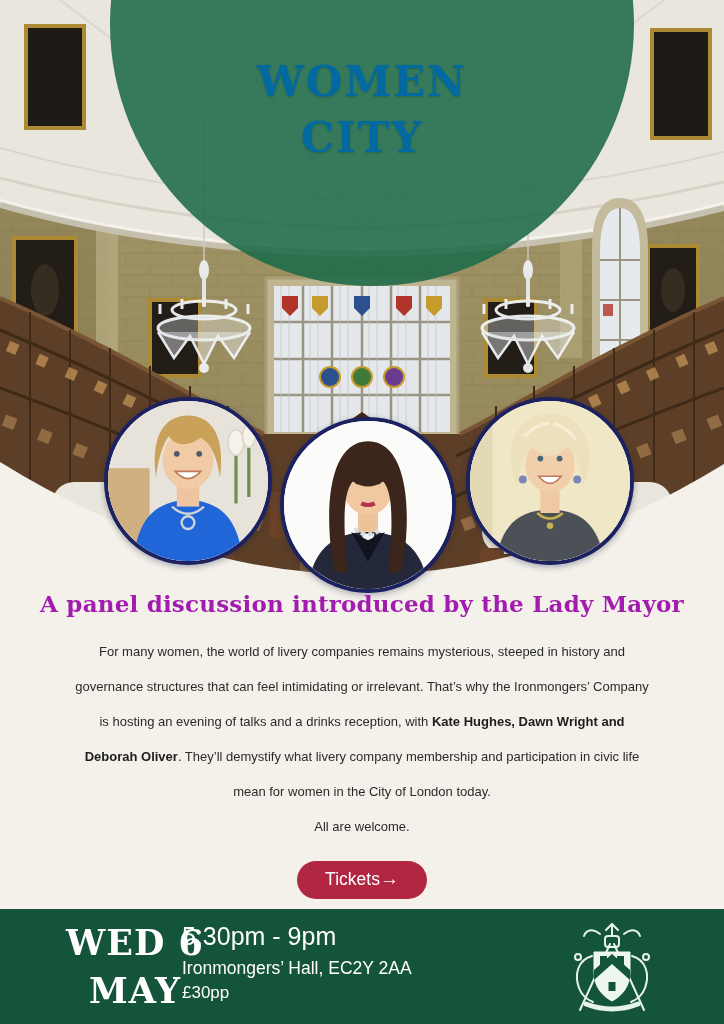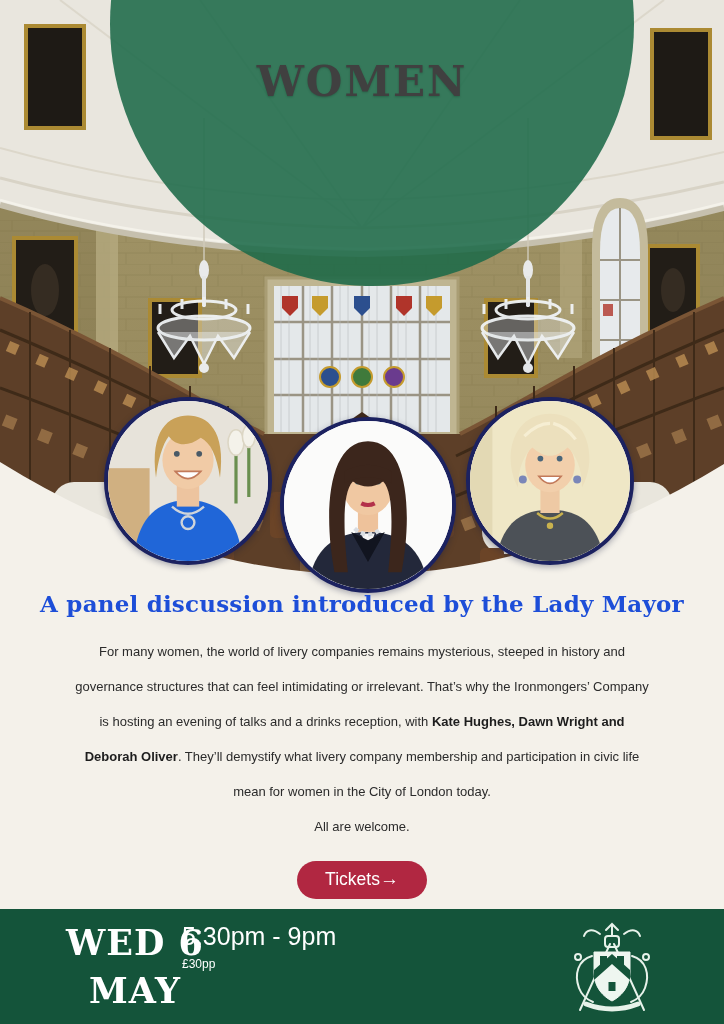--- a/index.html
+++ b/index.html
@@ -7,40 +7,40 @@
   body { font-family:"Liberation Sans", sans-serif; }
   .poster {
     position:relative; width:724px; height:1024px; margin:0 auto;
     background:#f4f1ea; overflow:hidden;
   }
   
   .photo-scene { position:absolute; top:0; left:0; width:724px; height:600px; }
   .photo-scene svg { display:block; }
   .hero-title {
     position:absolute; top:54px; left:0; width:724px; text-align:center;
-    color:#404040; font-family:"DejaVu Serif","Liberation Serif",serif;
+    color:#0369a1; font-family:"DejaVu Serif","Liberation Serif",serif;
     font-weight:bold; font-size:42px; line-height:56px; letter-spacing:2px;
     text-shadow:0 1px 2px rgba(0,40,25,.25);
   }
   .wave { position:absolute; top:440px; left:0; width:724px; height:162px; }
   
   .portrait {
     position:absolute; border-radius:50%; overflow:hidden;
     border:4px solid #1c2260; box-shadow:0 2px 6px rgba(20,25,60,.35);
     background:#fff;
   }
   .portrait svg { display:block; width:100%; height:100%; }
   .p-left  { left:104px; top:397px; width:168px; height:168px; }
   .p-center{ left:280px; top:417px; width:176px; height:176px; }
   .p-right { left:466px; top:397px; width:168px; height:168px; }
   
   .content { position:absolute; top:588px; left:0; width:724px; text-align:center; }
   .heading {
     font-family:"DejaVu Serif","Liberation Serif",serif; font-weight:bold;
-    color:#1d4ed8; font-size:23px; line-height:32px; letter-spacing:.2px;
+    color:#a21caf; font-size:23px; line-height:32px; letter-spacing:.2px;
   }
   .body-text {
     margin:14px auto 4px; max-width:576px; color:#2b2b2b;
     font-size:13px; line-height:35px;
   }
   .body-text b { font-weight:bold; color:#1d1d1d; }
   .closing { display:block;text-align:center; }
   .tickets-btn {
     display:inline-flex; align-items:center; margin-top:13px;
     background:#b12741; color:#ffffff; border:none; cursor:pointer;
@@ -54,21 +54,21 @@
     background:#14543a; color:#ffffff;
   }
   .f-date {
     position:absolute; left:0; top:10px; width:270px; text-align:center;
     font-family:"DejaVu Serif","Liberation Serif",serif; font-weight:bold;
     font-size:35px; line-height:48px; letter-spacing:1px;
   }
   .f-center { position:absolute; left:182px; top:12px; width:360px; }
   .f-time  { font-size:25px; line-height:30px; }
   .f-venue { font-size:17.5px; line-height:24px; margin-top:5px; }
-  .f-price { font-size:12px; line-height:22px; margin-top:2px; }
+  .f-price { font-size:17px; line-height:22px; margin-top:2px; }
   .f-crest { position:absolute; left:564px; top:9px; width:96px; height:98px; }
 </style>
 </head>
 <body>
 
 <div class="poster">
 
   <div class="photo-scene">
     <svg width="724" height="600" viewBox="0 0 724 600">
       <defs>
@@ -200,20 +200,21 @@
           <rect x="580" y="540" width="24" height="50" rx="5"></rect>
         </g>
         <rect x="300" y="538" width="130" height="40" fill="#7a5a3a"></rect>
       </g>
 
       <circle cx="372" cy="24" r="262" fill="#1c6a49" opacity="0.88"></circle>
     </svg>
 
     <div class="hero-title">
       <div>WOMEN</div>
+      <div>CITY</div>
     </div>
   </div>
 
   <svg class="wave" viewBox="0 0 724 162">
     <path d="M0,22 Q362,246 724,24 L724,162 L0,162 Z" fill="#f4f1ea"></path>
   </svg>
 
   <div class="portrait p-left">
     <svg viewBox="0 0 100 100">
       <rect width="100" height="100" fill="#e7e3da"></rect>
@@ -280,20 +281,21 @@
     </button>
   </div>
 
   <div class="footer">
     <div class="f-date">
       <div>WED 6</div>
       <div>MAY</div>
     </div>
     <div class="f-center">
       <div class="f-time">5:30pm - 9pm</div>
+      <div class="f-venue">Ironmongers’ Hall, EC2Y 2AA</div>
       <div class="f-price">£30pp</div>
     </div>
     <svg class="f-crest" viewBox="0 0 96 98">
       <g stroke="#e7f2ea" fill="none" stroke-width="2" stroke-linecap="round">
 
         <path d="M16,92 L46,26 M80,92 L50,26"></path>
 
         <rect x="41" y="18" width="14" height="11" rx="3"></rect>
         <path d="M48,18 V6 M42,12 L48,6 L54,12"></path>
         <path d="M36,16 C28,10 22,12 20,18 M60,16 C68,10 74,12 76,18"></path>

